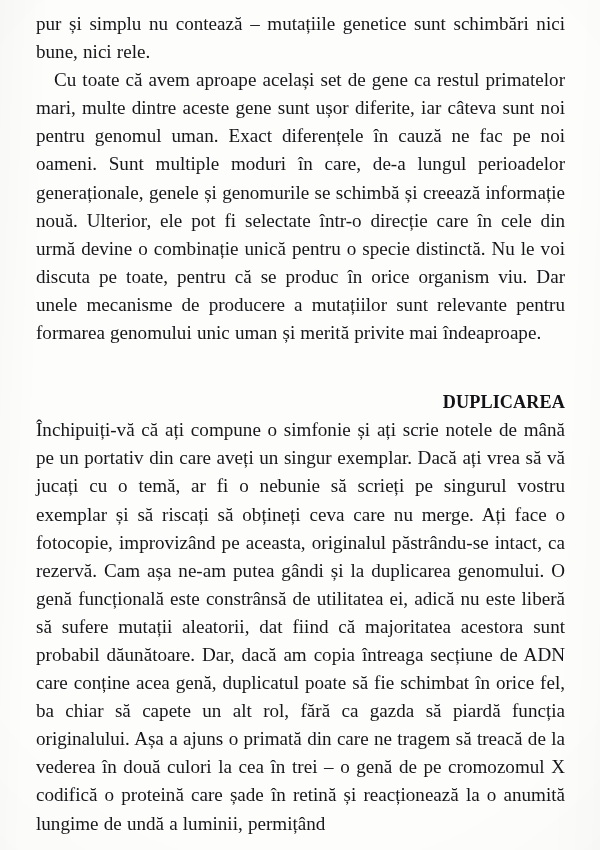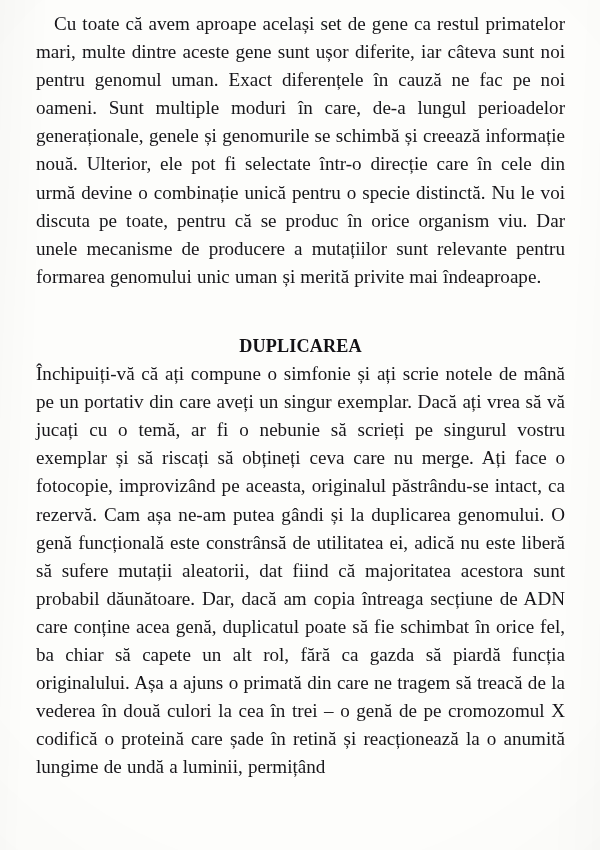--- a/index.html
+++ b/index.html
@@ -56,40 +56,41 @@
   .para.no-indent {
     text-indent: 0;
   }
 
   .section-heading {
     margin: 0;
     font-size: 18.2px;
     line-height: 28.1px;
     font-weight: bold;
     letter-spacing: 0.1px;
-    text-align: center;
+    text-align: right;
     text-indent: 0;
     color: #131216;
   }
 
   .heading-gap {
     height: 41px;
   }
 
   
   .para, .section-heading {
     word-spacing: 0.02em;
   }
 </style>
 </head>
 <body>
 
 <div class="page">
   <div class="body-text">
 
+    <p class="para no-indent">pur și simplu nu contează – mutațiile genetice sunt schimbări nici bune, nici rele.</p>
 
     <p class="para">Cu toate că avem aproape același set de gene ca restul primatelor mari, multe dintre aceste gene sunt ușor diferite, iar câteva sunt noi pentru genomul uman. Exact diferențele în cauză ne fac pe noi oameni. Sunt multiple moduri în care, de-a lungul perioadelor generaționale, genele și genomurile se schimbă și creează informație nouă. Ulterior, ele pot fi selectate într-o direcție care în cele din urmă devine o combinație unică pentru o specie distinctă. Nu le voi discuta pe toate, pentru că se produc în orice organism viu. Dar unele mecanisme de producere a mutațiilor sunt relevante pentru formarea genomului unic uman și merită privite mai îndeaproape.</p>
 
     <div class="heading-gap"></div>
 
     <h2 class="section-heading">DUPLICAREA</h2>
 
     <p class="para no-indent">Închipuiți-vă că ați compune o simfonie și ați scrie notele de mână pe un portativ din care aveți un singur exemplar. Dacă ați vrea să vă jucați cu o temă, ar fi o nebunie să scrieți pe singurul vostru exemplar și să riscați să obțineți ceva care nu merge. Ați face o fotocopie, improvizând pe aceasta, originalul păstrându-se intact, ca rezervă. Cam așa ne-am putea gândi și la duplicarea genomului. O genă funcțională este constrânsă de utilitatea ei, adică nu este liberă să sufere mutații aleatorii, dat fiind că majoritatea acestora sunt probabil dăunătoare. Dar, dacă am copia întreaga secțiune de ADN care conține acea genă, duplicatul poate să fie schimbat în orice fel, ba chiar să capete un alt rol, fără ca gazda să piardă funcția originalului. Așa a ajuns o primată din care ne tragem să treacă de la vederea în două culori la cea în trei – o genă de pe cromozomul X codifică o proteină care șade în retină și reacționează la o anumită lungime de undă a luminii, permițând</p>
 
   </div>

